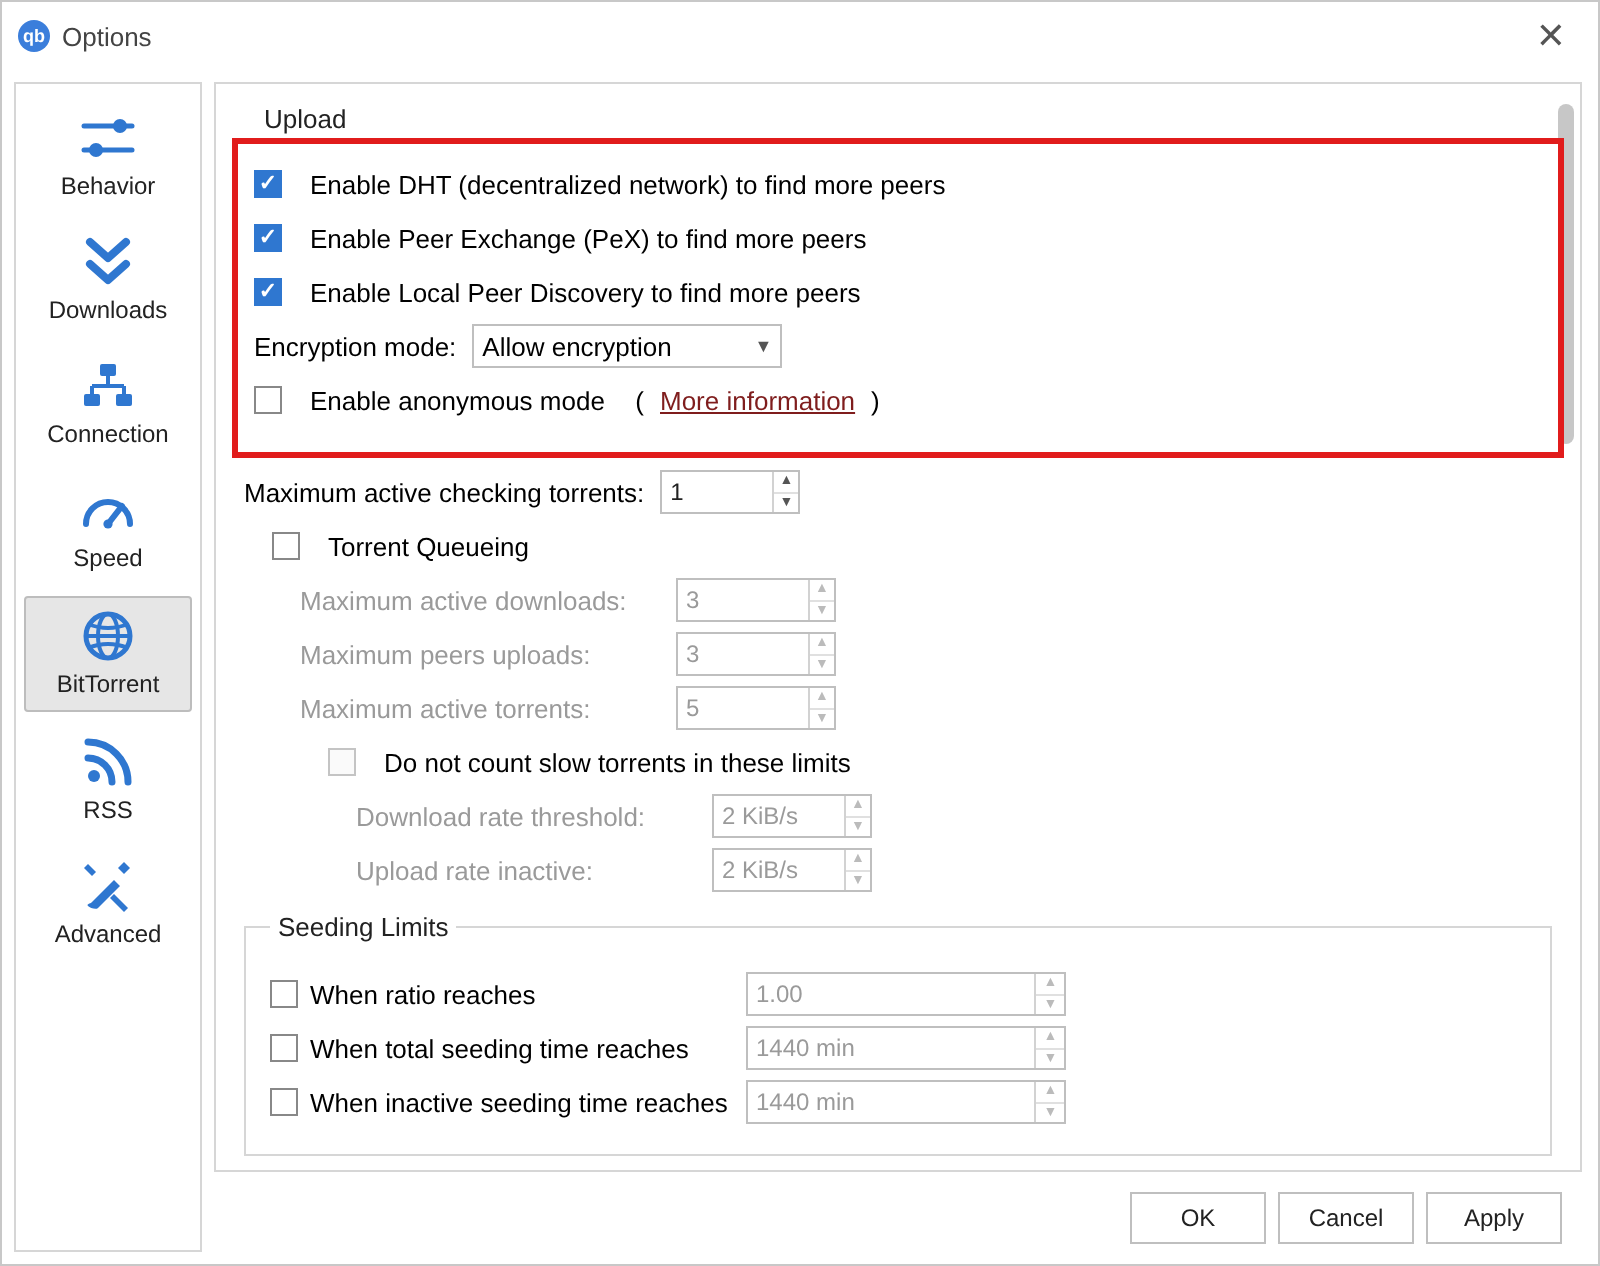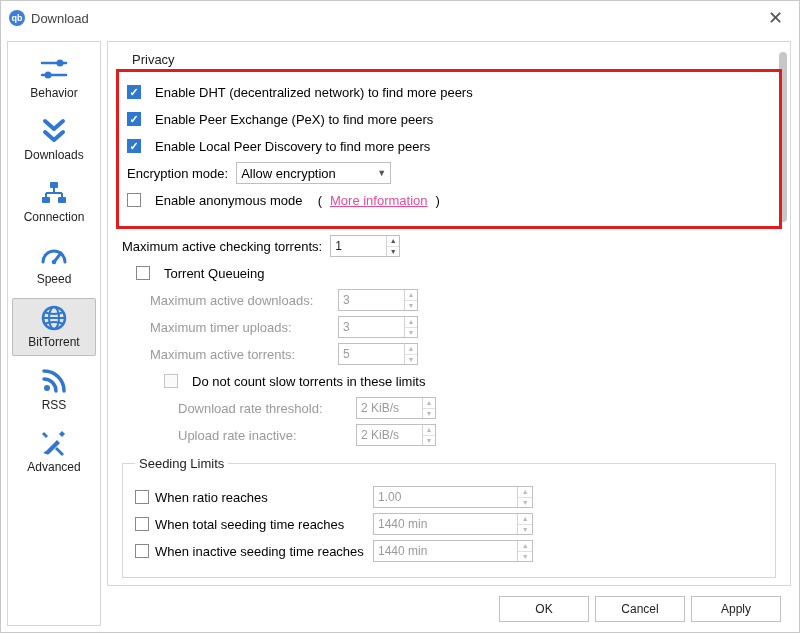--- a/index.html
+++ b/index.html
@@ -37,21 +37,21 @@
   .row { display: flex; align-items: center; margin: 5px 0; gap: 8px; min-height: 22px; }
   .row.disabled, .row.disabled .rlabel, .row.disabled input { color: #9a9a9a; }
   .rlabel { min-width: 200px; }
 
   
   .chk { width: 14px; height: 14px; border: 1px solid #888; background: #fff; display: inline-flex; align-items: center; justify-content: center; margin-right: 6px; cursor: pointer; flex: none; }
   .chk.checked { background: #2f77d0; border-color: #2f77d0; color: #fff; }
   .chk.checked::after { content: "\2713"; font-size: 11px; font-weight: bold; line-height: 1; }
   .chk.disabled { border-color: #c4c4c4; background: #fafafa; }
 
-  .link { color: #ec4899; text-decoration: underline; cursor: pointer; }
+  .link { color: #7f1d1d; text-decoration: underline; cursor: pointer; }
 
   
   .numwrap { display: inline-flex; align-items: stretch; border: 1px solid #bfbfbf; height: 22px; background: #fff; width: 80px; }
   .numwrap.small { width: 70px; }
   .numwrap input { border: none; outline: none; width: 100%; padding: 0 4px; font-size: 12px; color: #222; }
   .numwrap.disabled input { color: #9a9a9a; }
   .spinners { width: 16px; display: flex; flex-direction: column; border-left: 1px solid #d2d2d2; }
   .spinners div { flex: 1; display: flex; align-items: center; justify-content: center; font-size: 7px; color: #555; cursor: pointer; }
   .spinners div:first-child { border-bottom: 1px solid #e0e0e0; }
   .numwrap.disabled .spinners div { color: #bbb; }
@@ -63,32 +63,32 @@
   .indent { margin-left: 14px; }
   .indent2 { margin-left: 28px; }
 
   .queue-sub .row .rlabel { min-width: 180px; }
   .slow-sub .row .rlabel { min-width: 170px; }
 
   .seed-rows .rlabel2 { min-width: 230px; display: flex; align-items: center; }
 
   
   .footer { height: 46px; border-top: 0; display: flex; align-items: center; justify-content: flex-end; gap: 6px; padding: 0 10px; }
-  .btn { width: 90px; height: 26px; border: 1px solid #bfbfbf; background: #fff; display: inline-flex; align-items: center; justify-content: center; cursor: pointer; font-size: 12px; color: #222; }
+  .btn { width: 68px; height: 26px; border: 1px solid #bfbfbf; background: #fff; display: inline-flex; align-items: center; justify-content: center; cursor: pointer; font-size: 12px; color: #222; }
 
   svg { display: block; }
 </style>
 </head>
 <body>
 
 <div class="window">
 
   <div class="titlebar">
     <div class="icon-circle">qb</div>
-    <div class="title">Download</div>
+    <div class="title">Options</div>
     <div class="spacer"></div>
     <div class="close">✕</div>
   </div>
 
   <div class="body">
 
     <div class="sidebar">
       <div class="sidebar-inner">
 
         <div class="nav-item">
@@ -187,21 +187,21 @@
         </div>
 
       </div>
     </div>
 
     <div class="content-wrap">
       <div class="content">
         <div class="vscroll"></div>
 
         <div style="position:relative;">
-          <span class="legend" style="position:relative; top:0; left:6px; background:#fff;">Privacy</span>
+          <span class="legend" style="position:relative; top:0; left:6px; background:#fff;">Upload</span>
           <div class="highlight-box" style="margin-top:2px;">
             <div class="row">
               <span class="chk checked"></span>
               <span>Enable DHT (decentralized network) to find more peers</span>
             </div>
             <div class="row">
               <span class="chk checked"></span>
               <span>Enable Peer Exchange (PeX) to find more peers</span>
             </div>
             <div class="row">
@@ -244,21 +244,21 @@
             <span class="rlabel">Maximum active downloads:</span>
             <div class="numwrap disabled">
               <input value="3" style="">
               <div class="spinners">
                   <div>▲</div>
                   <div>▼</div>
                 </div>
             </div>
           </div>
           <div class="row disabled">
-            <span class="rlabel">Maximum timer uploads:</span>
+            <span class="rlabel">Maximum peers uploads:</span>
             <div class="numwrap disabled">
               <input value="3" style="">
               <div class="spinners">
                   <div>▲</div>
                   <div>▼</div>
                 </div>
             </div>
           </div>
           <div class="row disabled">
             <span class="rlabel">Maximum active torrents:</span>

